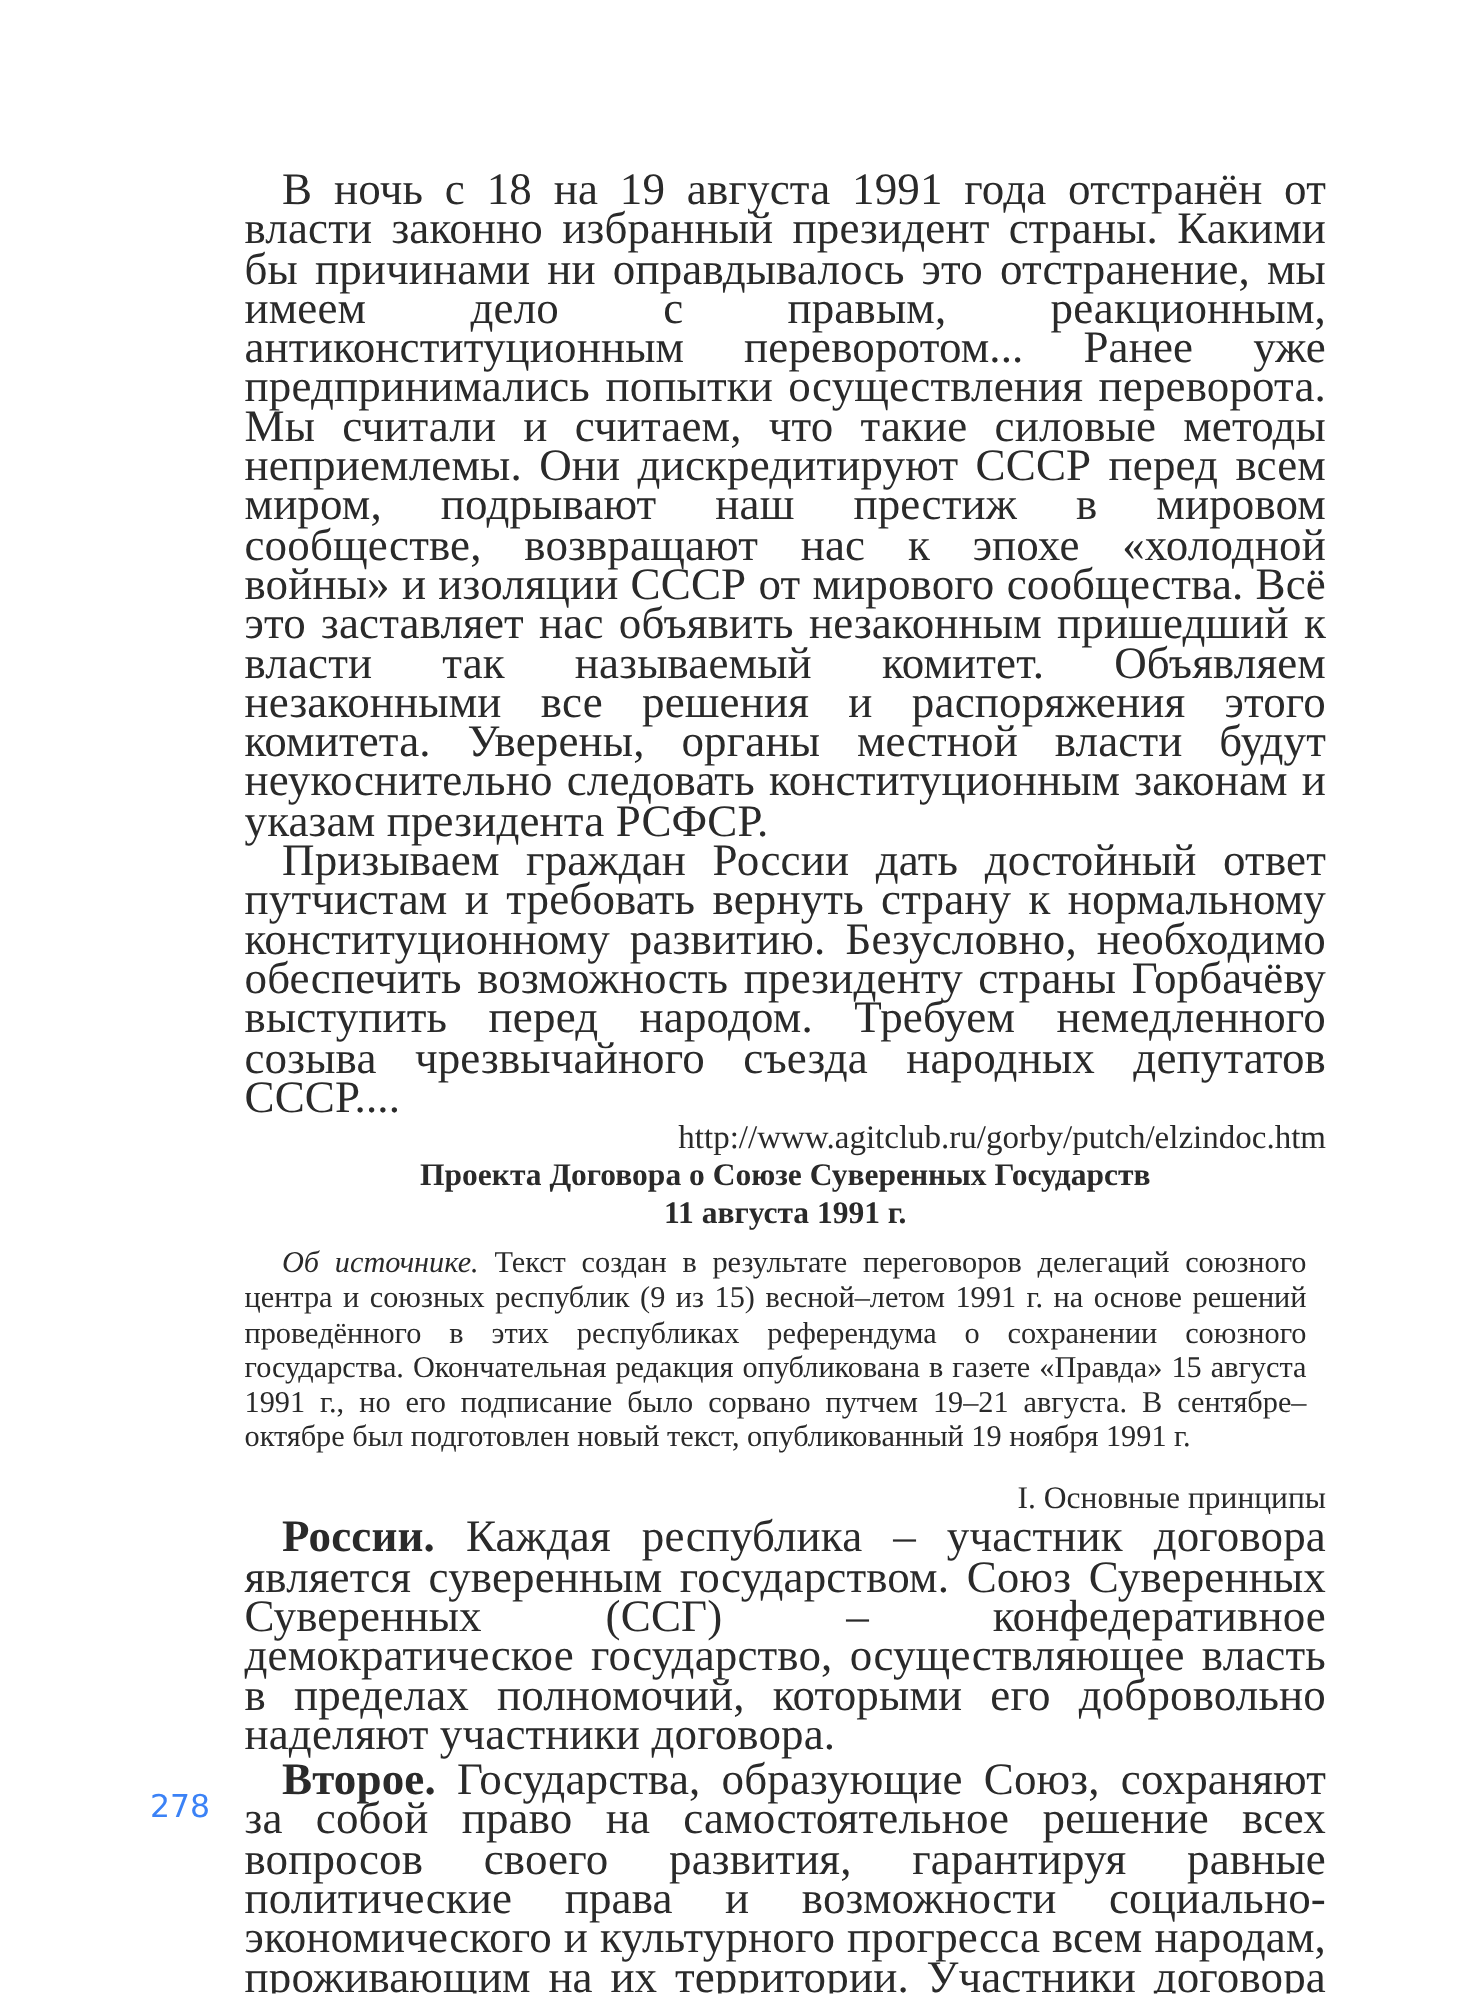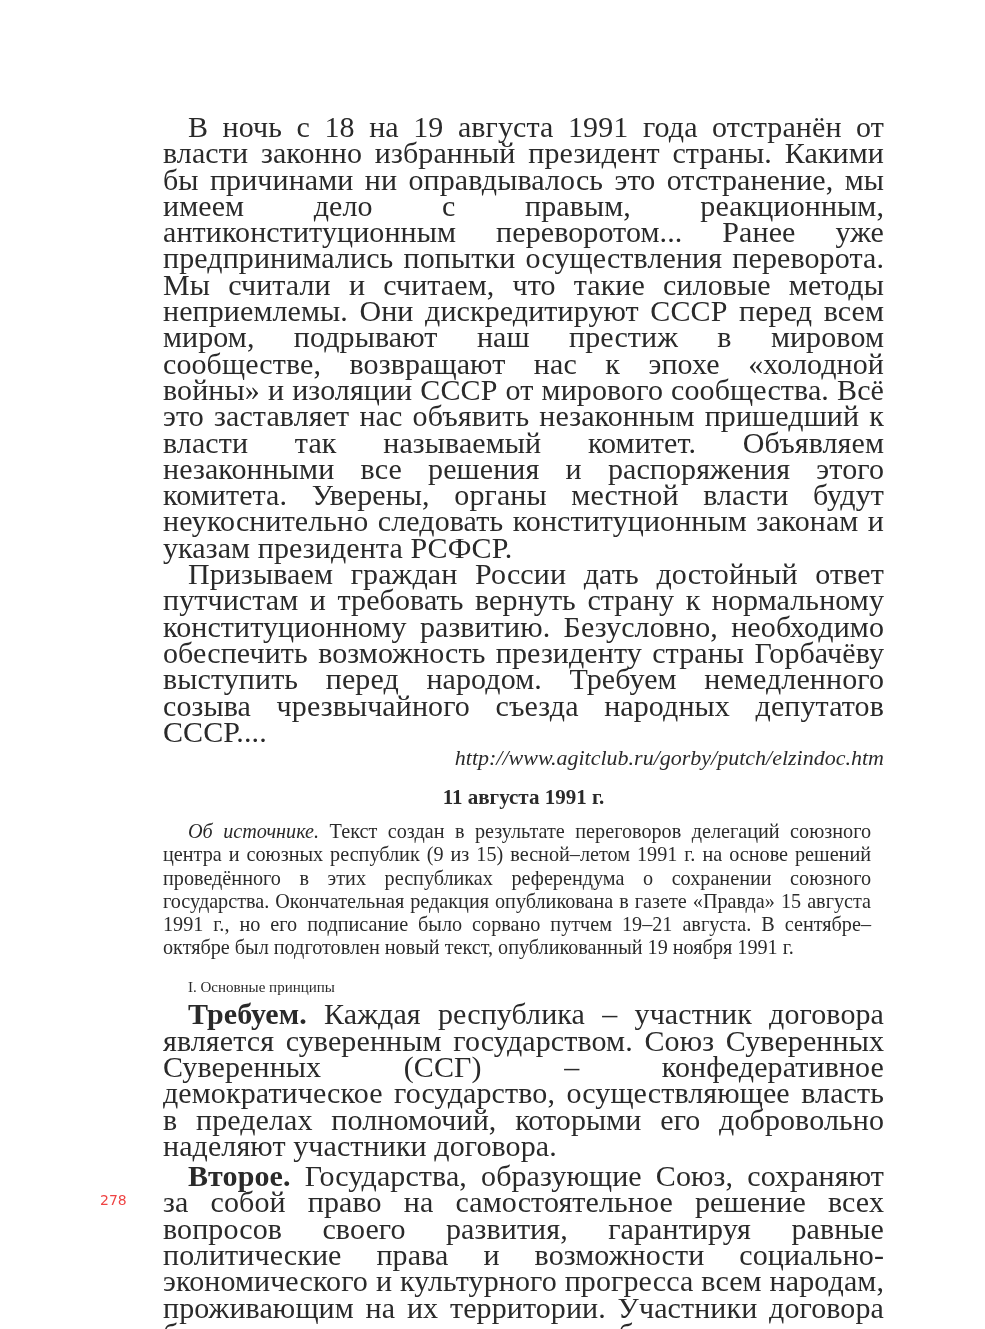--- a/index.html
+++ b/index.html
@@ -26,26 +26,24 @@
       font-size: 30px;
       line-height: 26.3px;
       text-align: justify;
       text-align-last: left;
       margin: 0;
       text-indent: 25px;
       letter-spacing: 0.1px;
     }
     .source-url {
       font-family: "Liberation Serif", "DejaVu Serif", serif;
-      font-style: italic;
       font-size: 22px;
       line-height: 26px;
       text-align: right;
       margin-top: 0px;
-      margin-bottom: 14px;
     }
     .doc-title {
       font-family: "Liberation Serif", "DejaVu Serif", serif;
       font-weight: bold;
       font-size: 21px;
       line-height: 25px;
       text-align: center;
       margin: 0 0 10px 0;
     }
     .note {
@@ -53,50 +51,52 @@
       font-size: 20.2px;
       line-height: 23.2px;
       text-align: justify;
       text-align-last: left;
       text-indent: 25px;
       margin: 0 13px 16px 0;
     }
     .note .note-label { font-style: italic; }
     .section-heading {
       font-family: "Liberation Serif", "DejaVu Serif", serif;
-      font-size: 15px;
+      font-size: 21px;
       line-height: 24px;
       margin: 0 0 2px 25px;
+      text-align: right;
     }
     .p .lead { font-weight: bold; }
     .p + .p { margin-top: 0; }
     .gap { height: 4px; }
     .page-number {
       position: absolute;
       left: 100px;
       top: 1192px;
       font-family: "DejaVu Sans", "Liberation Sans", sans-serif;
-      font-size: 14px;
-      color: #ef4444;
+      font-size: 21px;
+      color: #3b82f6;
     }
   </style>
 </head>
 <body>
 
 <div class="page">
   <p class="p">В ночь с 18 на 19 августа 1991 года отстранён от власти законно избранный президент страны. Какими бы причинами ни оправдывалось это отстранение, мы имеем дело с правым, реакционным, антиконституционным переворотом... Ранее уже предпринимались попытки осуществления переворота. Мы считали и считаем, что такие силовые методы неприемлемы. Они дискредитируют СССР перед всем миром, подрывают наш престиж в мировом сообществе, возвращают нас к эпохе «холодной войны» и изоляции СССР от мирового сообщества. Всё это заставляет нас объявить незаконным пришедший к власти так называемый комитет. Объявляем незаконными все решения и распоряжения этого комитета. Уверены, органы местной власти будут неукоснительно следовать конституционным законам и указам президента РСФСР.</p>
   <p class="p">Призываем граждан России дать достойный ответ путчистам и требовать вернуть страну к нормальному конституционному развитию. Безусловно, необходимо обеспечить возможность президенту страны Горбачёву выступить перед народом. Требуем немедленного созыва чрезвычайного съезда народных депутатов СССР....</p>
   <div class="source-url">http://www.agitclub.ru/gorby/putch/elzindoc.htm</div>
 
   <div class="doc-title">
+    <div>Проекта Договора о Союзе Суверенных Государств</div>
     <div>11 августа 1991 г.</div>
   </div>
 
   <p class="note"><span class="note-label">Об источнике.</span><span> Текст создан в результате переговоров делегаций союзного центра и союзных республик (9 из 15) весной–летом 1991 г. на основе решений проведённого в этих республиках референдума о сохранении союзного государства. Окончательная редакция опубликована в газете «Правда» 15 августа 1991 г., но его подписание было сорвано путчем 19–21 августа. В сентябре–октябре был подготовлен новый текст, опубликованный 19 ноября 1991 г.</span></p>
 
   <div class="section-heading">I. Основные принципы</div>
 
-  <p class="p"><span class="lead">Требуем.</span><span> Каждая республика – участник договора является суверенным государством. Союз Суверенных Суверенных (ССГ) – конфедеративное демократическое государство, осуществляющее власть в пределах полномочий, которыми его добровольно наделяют участники договора.</span></p>
+  <p class="p"><span class="lead">России.</span><span> Каждая республика – участник договора является суверенным государством. Союз Суверенных Суверенных (ССГ) – конфедеративное демократическое государство, осуществляющее власть в пределах полномочий, которыми его добровольно наделяют участники договора.</span></p>
   <div class="gap"></div>
   <p class="p"><span class="lead">Второе.</span><span> Государства, образующие Союз, сохраняют за собой право на самостоятельное решение всех вопросов своего развития, гарантируя равные политические права и возможности социально-экономического и культурного прогресса всем народам, проживающим на их территории. Участники договора будут исходить из сочетания общечеловеческих и национальных ценностей, решительно выступать против расизма, шовинизма, национализма, любых попыток ограничения прав народов.</span></p>
 </div>
 
 <div class="page-number">278</div>
 
 </body></html>

